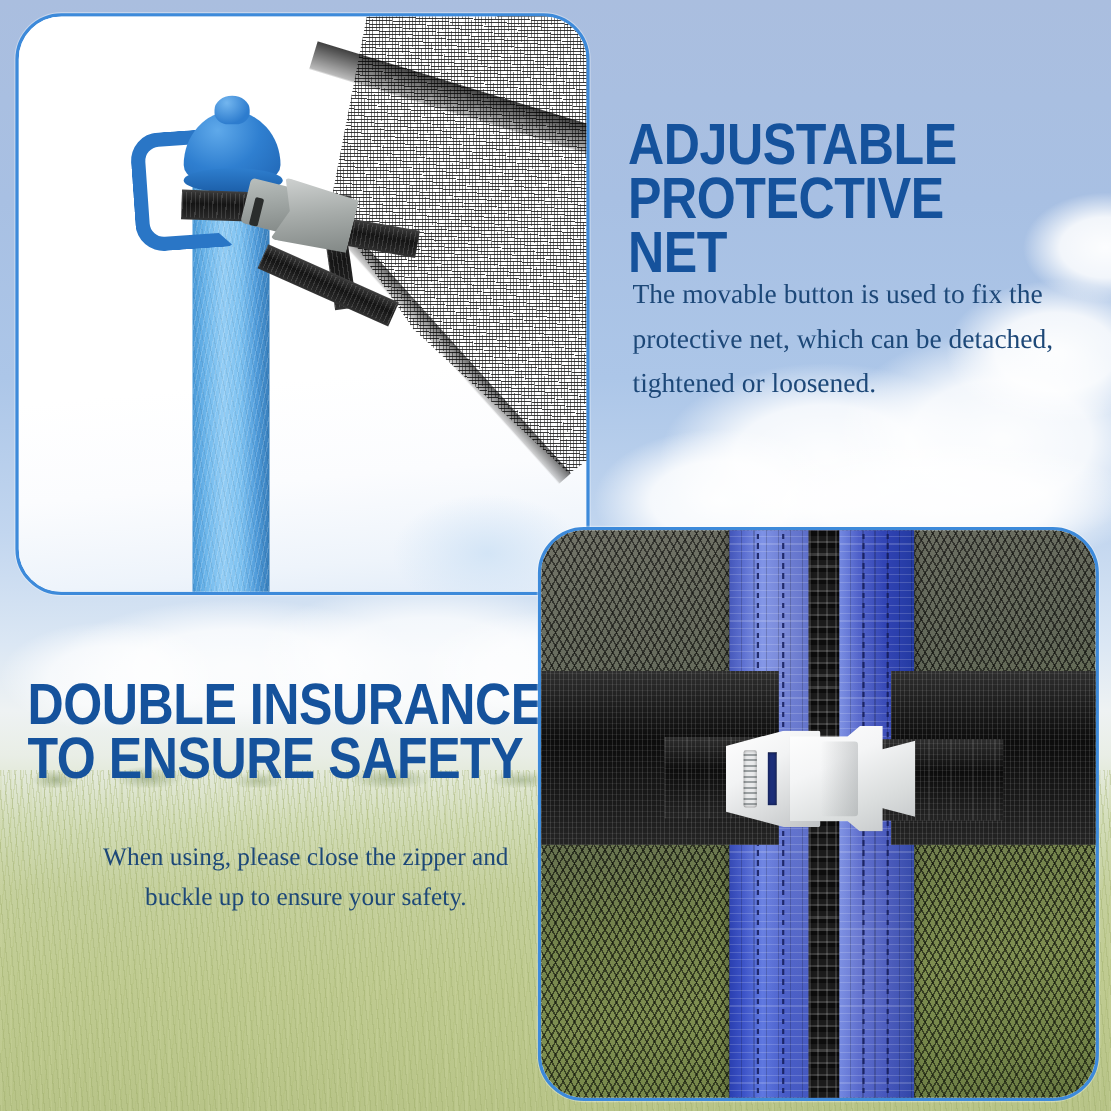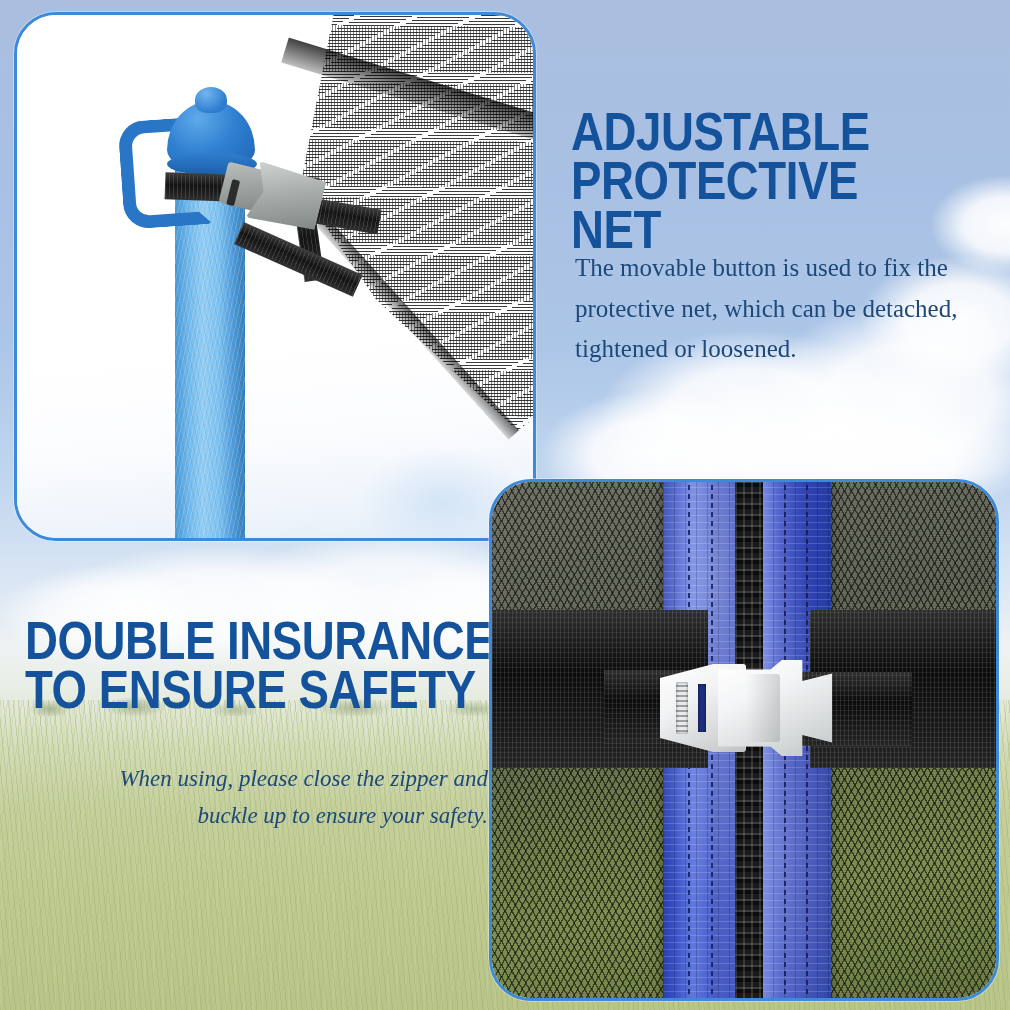--- a/index.html
+++ b/index.html
@@ -97,21 +97,21 @@
     font-family: "Liberation Serif", "DejaVu Serif", serif;
     color: #1d4878;
     line-height: 1.62;
     white-space: pre-line;
   }
 
   #headline-tr { left: 571px; top: 108px; font-size: 53px; }
   #body-tr     { left: 575px; top: 248px; font-size: 25px; width: 440px; }
 
   #headline-bl { left: 25px; top: 617px; font-size: 53px; }
-  #body-bl     { left: 68px; top: 760px; font-size: 23px; width: 420px; text-align: right; font-style: italic; }
+  #body-bl     { left: 68px; top: 760px; font-size: 23px; width: 420px; text-align: center; }
 
   
   .panel {
     position: absolute;
     border: 3px solid #3d8ada;
     border-radius: 42px;
     overflow: hidden;
     background: #fff;
     box-shadow: 0 0 0 1px rgba(255,255,255,0.35);
   }

